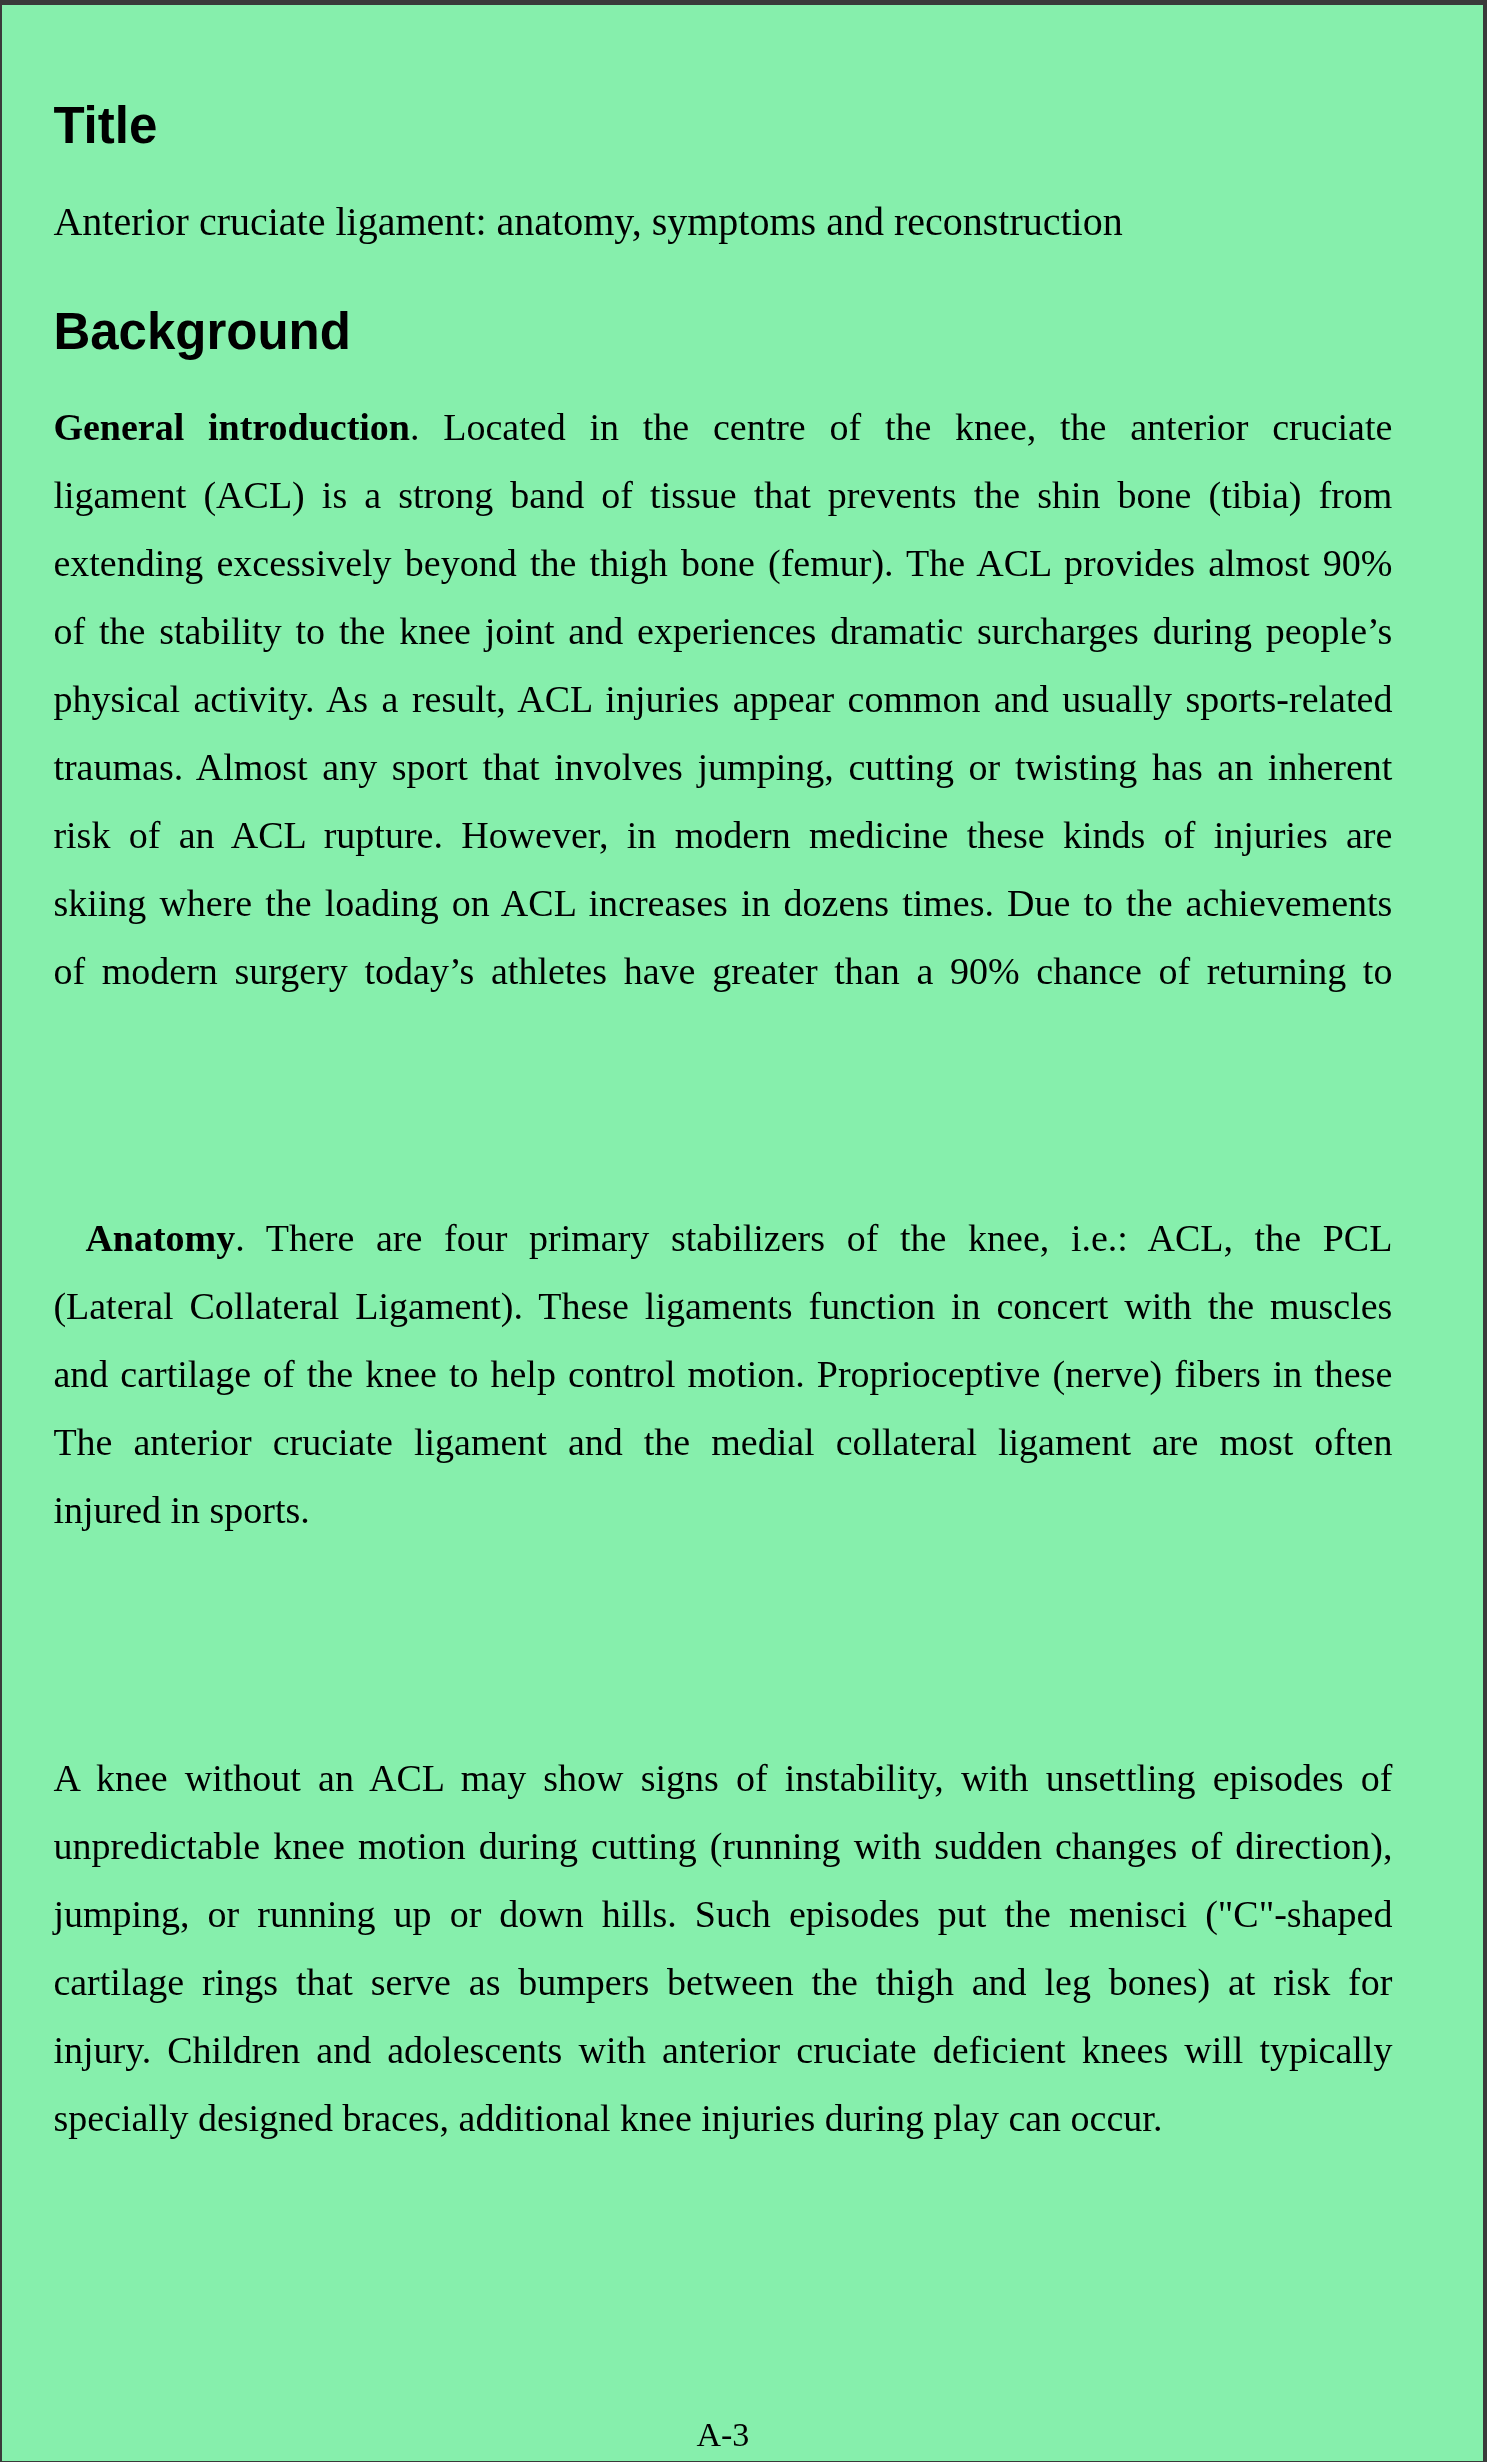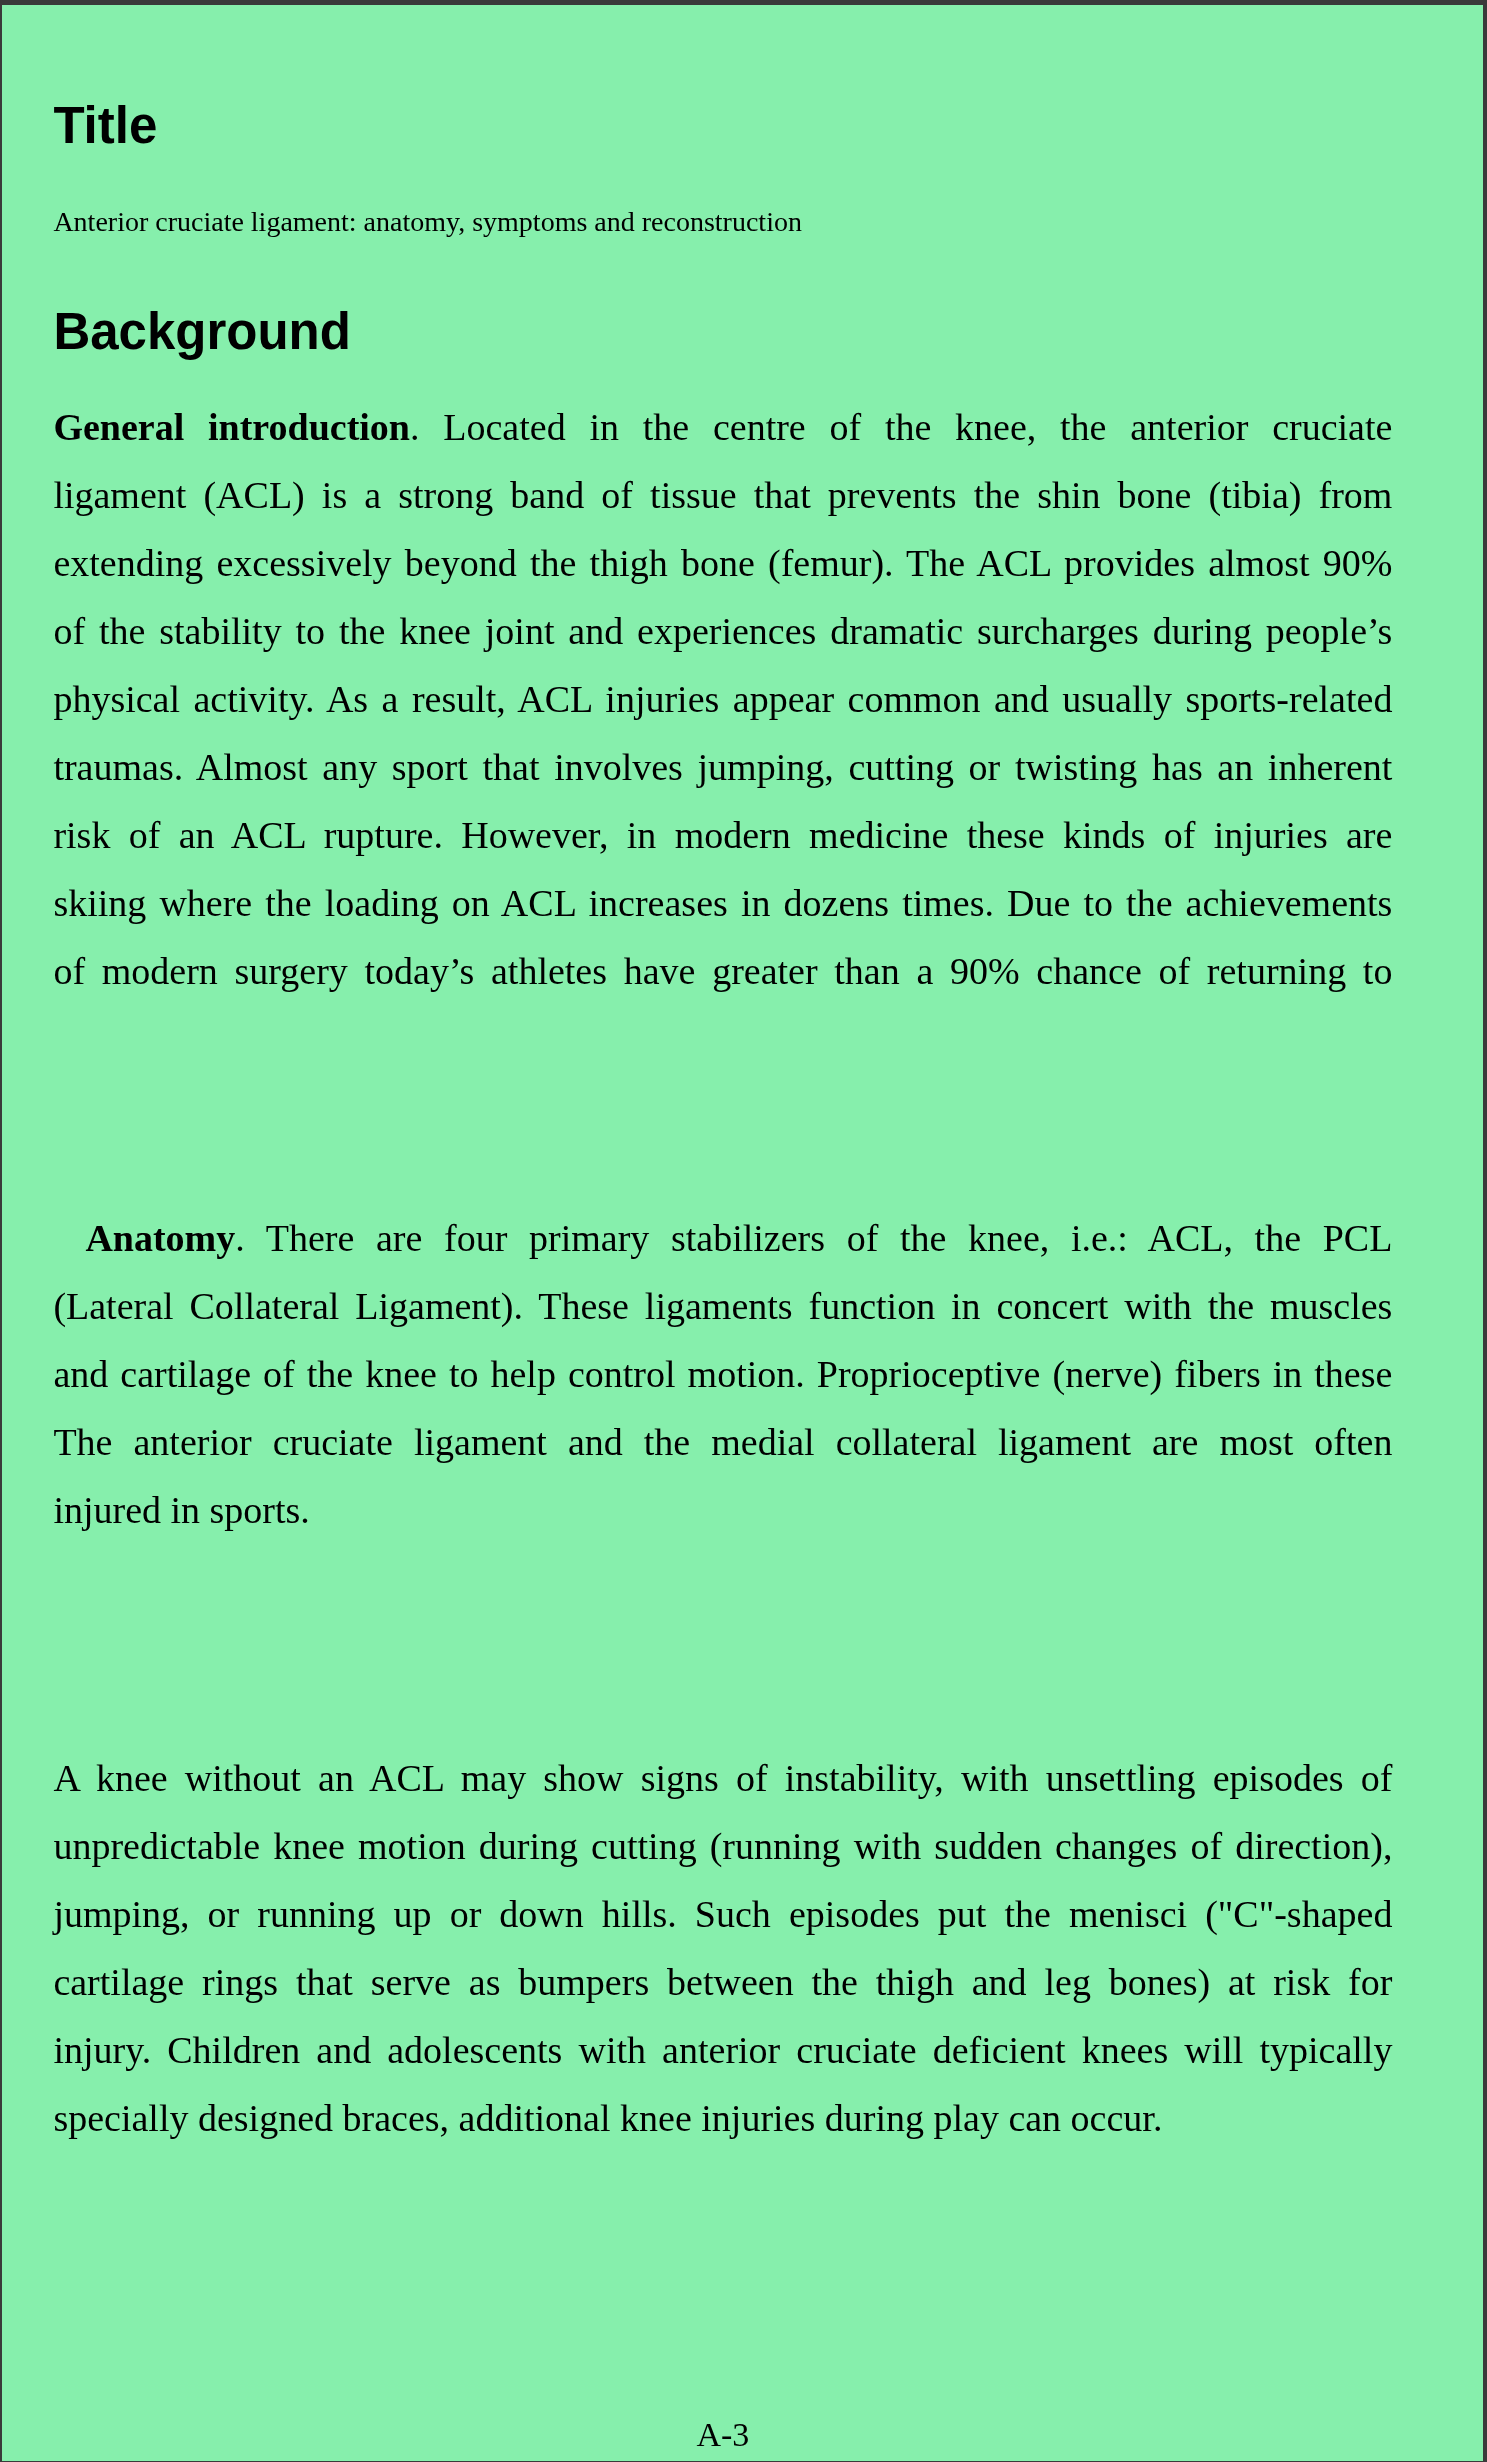--- a/index.html
+++ b/index.html
@@ -12,21 +12,21 @@
     position: absolute; left: 51px; width: 1339px; top: 0;
     color: #000;
   }
   .heading {
     position: absolute; left: 0;
     font-family: "Liberation Sans", sans-serif; font-weight: bold;
     font-size: 51px; line-height: 51px; margin: 0; white-space: nowrap;
   }
   .subtitle {
     position: absolute; left: 0;
-    font-family: "Liberation Serif", serif; font-size: 28px; line-height: 38px;
+    font-family: "Liberation Serif", serif; font-size: 40px; line-height: 38px;
     white-space: nowrap; margin: 0;
   }
   .para { position: absolute; left: 0; width: 1339px; margin: 0; }
   .line {
     font-family: Liberation Serif, serif; font-size: 38px;
     height: 68px; line-height: 68px; white-space: nowrap;
     text-align: justify; text-align-last: justify; overflow: visible;
   }
   .line.last { text-align: left; text-align-last: left; }
   .line b { font-weight: bold; }

